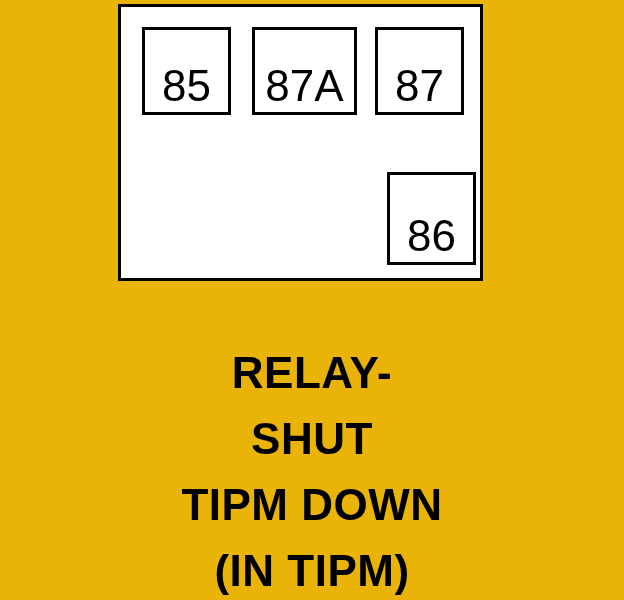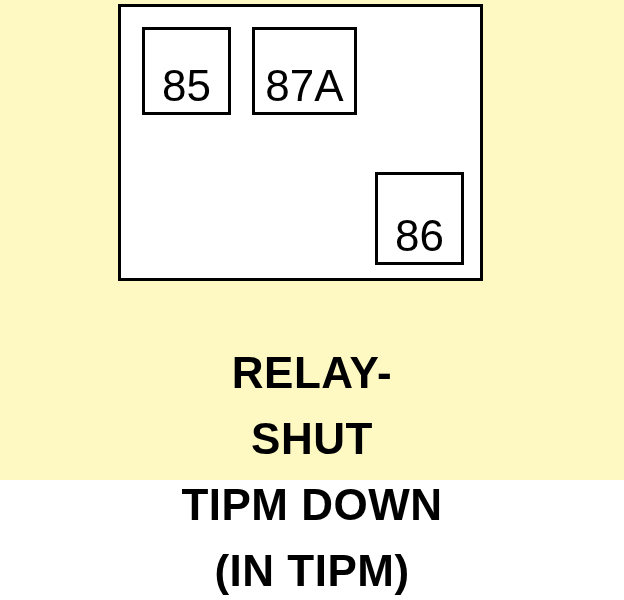--- a/index.html
+++ b/index.html
@@ -11,22 +11,22 @@
   body {
     width: 624px;
     height: 600px;
     overflow: hidden;
     font-family: "Liberation Sans", sans-serif;
     color: #000000;
   }
   #canvas {
     position: relative;
     width: 624px;
-    height: 480px;
-    background: #fef9c3;
+    height: 600px;
+    background: #eab308;
   }
 
   
   .relay-body {
     position: absolute;
     left: 118px;
     top: 4px;
     width: 365px;
     height: 277px;
     box-sizing: border-box;
@@ -88,23 +88,26 @@
   <div class="relay-body">
 
     <div class="terminal term-85" style="left:21px; top:20px;">
       <span class="t-label">85</span>
     </div>
 
     <div class="terminal term-87a" style="left:131px; top:20px;padding-left:9px;">
       <span class="t-label">87A</span>
     </div>
 
+    <div class="terminal term-87" style="left:254px; top:20px;">
+      <span class="t-label">87</span>
+    </div>
 
 
-    <div class="terminal term-86" style="left:254px; top:165px;">
+    <div class="terminal term-86" style="left:266px; top:165px;">
       <span class="t-label">86</span>
     </div>
 
   </div>
 
   <div class="caption">
     <div class="caption-line">RELAY-</div>
     <div class="caption-line">SHUT</div>
     <div class="caption-line">TIPM DOWN</div>
     <div class="caption-line">(IN TIPM)</div>

